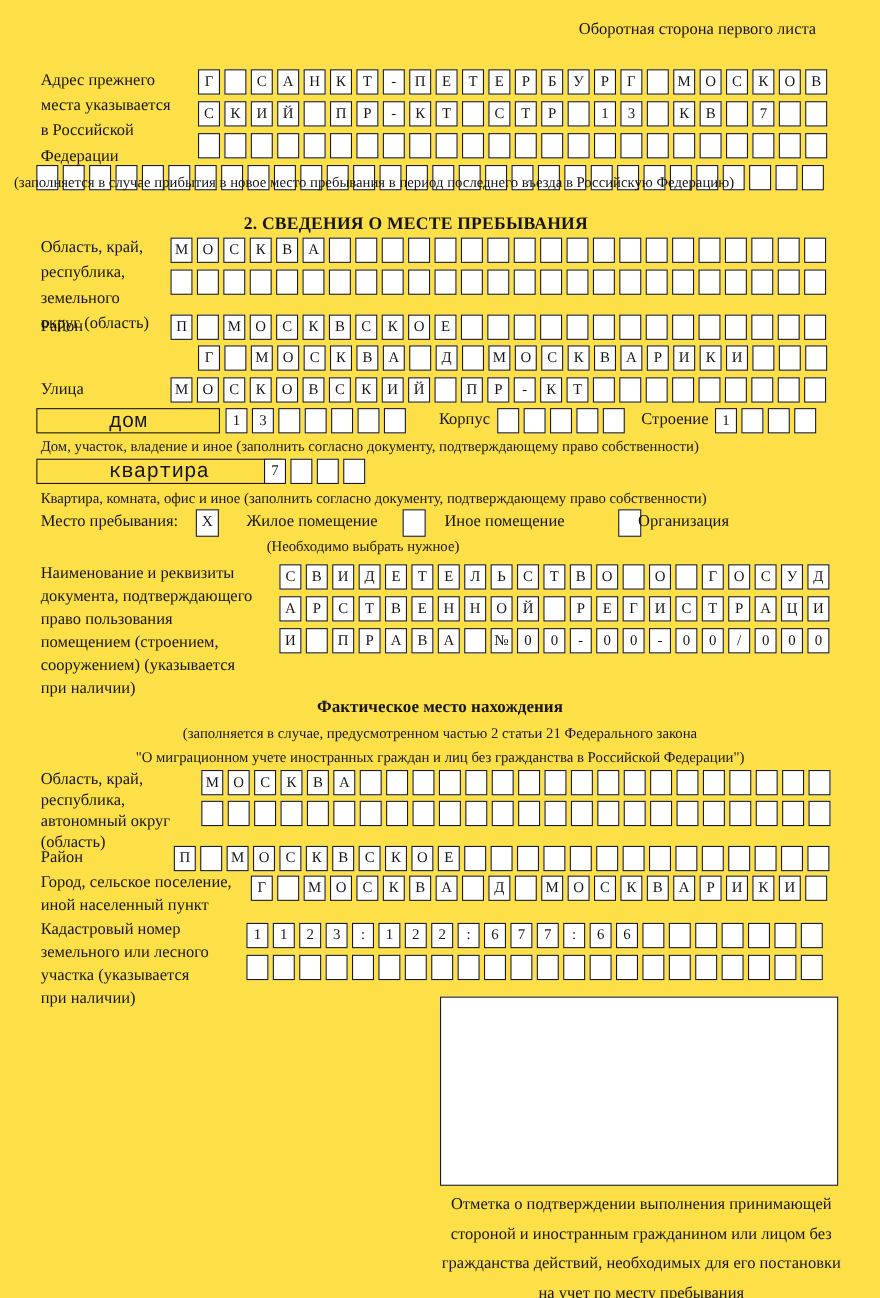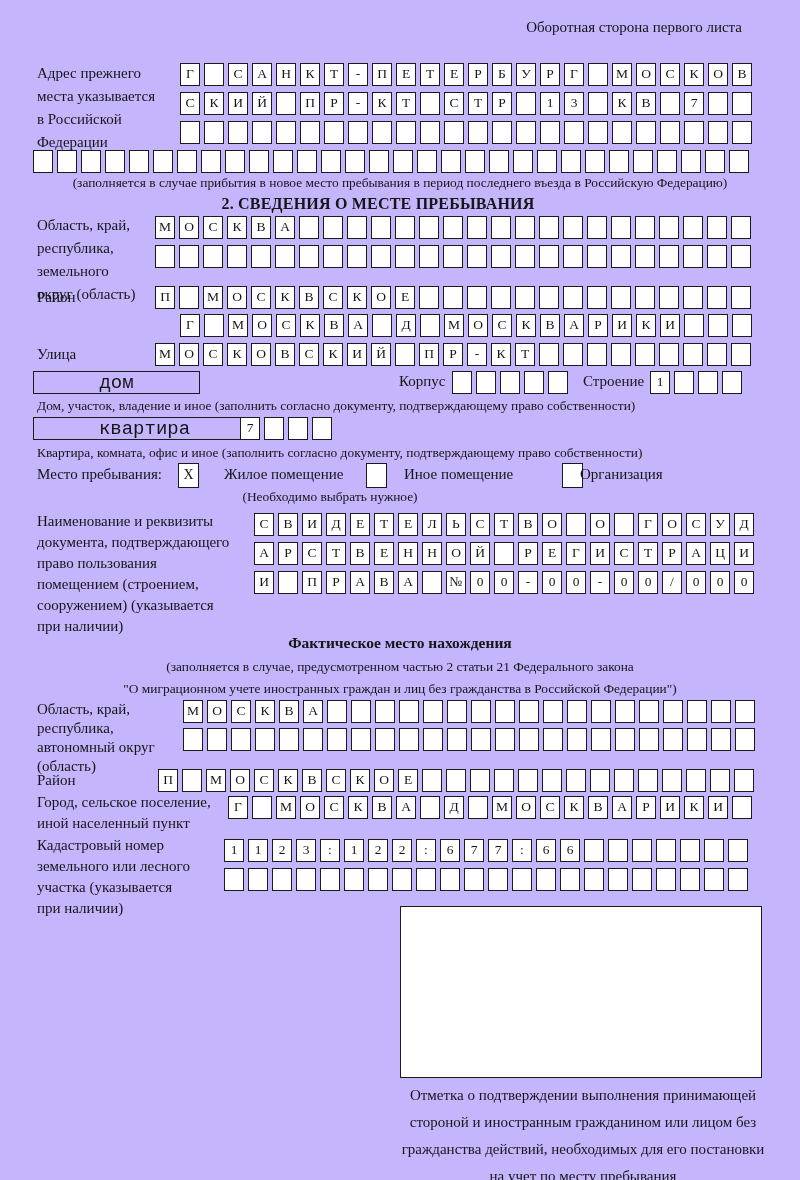--- a/index.html
+++ b/index.html
@@ -1,16 +1,16 @@
 <!DOCTYPE html>
 <html><head>
 <meta charset="utf-8">
 <style>
   html,body{margin:0;padding:0;background:#ffffff;}
-  .page{position:relative;width:800px;height:1180px;background:#c4b5fd;color:#161616;
+  .page{position:relative;width:800px;height:1180px;background:#fde047;color:#161616;
         font-family:"Liberation Serif","DejaVu Serif",serif;overflow:hidden;}
   .abs{position:absolute;}
   .lbl{font-size:15px;line-height:23px;white-space:nowrap;}
   .lbl.tight{line-height:19px;}
   .lbl.mid{line-height:21px;}
   .note15{font-size:15px;white-space:nowrap;}
   .centernote{font-size:13.4px;text-align:center;white-space:nowrap;}
   .h2{font-size:16px;font-weight:bold;text-align:center;letter-spacing:.2px;}
   .h3{font-size:15.5px;font-weight:bold;text-align:center;}
   .cellrow{white-space:nowrap;height:23px;}
@@ -34,21 +34,21 @@
   <div class="abs lbl" style="left:37px;top:62px">
       <div>Адрес прежнего</div>
       <div>места указывается</div>
       <div>в Российской</div>
       <div>Федерации</div>
     </div>
   <div class="abs cellrow" style="left:180px;top:63px"><span class="cell">Г</span><span class="cell"></span><span class="cell">С</span><span class="cell">А</span><span class="cell">Н</span><span class="cell">К</span><span class="cell">Т</span><span class="cell">-</span><span class="cell">П</span><span class="cell">Е</span><span class="cell">Т</span><span class="cell">Е</span><span class="cell">Р</span><span class="cell">Б</span><span class="cell">У</span><span class="cell">Р</span><span class="cell">Г</span><span class="cell"></span><span class="cell">М</span><span class="cell">О</span><span class="cell">С</span><span class="cell">К</span><span class="cell">О</span><span class="cell">В</span></div>
   <div class="abs cellrow" style="left:180px;top:92px"><span class="cell">С</span><span class="cell">К</span><span class="cell">И</span><span class="cell">Й</span><span class="cell"></span><span class="cell">П</span><span class="cell">Р</span><span class="cell">-</span><span class="cell">К</span><span class="cell">Т</span><span class="cell"></span><span class="cell">С</span><span class="cell">Т</span><span class="cell">Р</span><span class="cell"></span><span class="cell">1</span><span class="cell">3</span><span class="cell"></span><span class="cell">К</span><span class="cell">В</span><span class="cell"></span><span class="cell">7</span><span class="cell"></span><span class="cell"></span></div>
   <div class="abs cellrow" style="left:180px;top:121px"><span class="cell"></span><span class="cell"></span><span class="cell"></span><span class="cell"></span><span class="cell"></span><span class="cell"></span><span class="cell"></span><span class="cell"></span><span class="cell"></span><span class="cell"></span><span class="cell"></span><span class="cell"></span><span class="cell"></span><span class="cell"></span><span class="cell"></span><span class="cell"></span><span class="cell"></span><span class="cell"></span><span class="cell"></span><span class="cell"></span><span class="cell"></span><span class="cell"></span><span class="cell"></span><span class="cell"></span></div>
   <div class="abs cellrow" style="left:33px;top:150px"><span class="cell"></span><span class="cell"></span><span class="cell"></span><span class="cell"></span><span class="cell"></span><span class="cell"></span><span class="cell"></span><span class="cell"></span><span class="cell"></span><span class="cell"></span><span class="cell"></span><span class="cell"></span><span class="cell"></span><span class="cell"></span><span class="cell"></span><span class="cell"></span><span class="cell"></span><span class="cell"></span><span class="cell"></span><span class="cell"></span><span class="cell"></span><span class="cell"></span><span class="cell"></span><span class="cell"></span><span class="cell"></span><span class="cell"></span><span class="cell"></span><span class="cell"></span><span class="cell"></span><span class="cell"></span></div>
-  <div class="abs centernote" style="left:0;top:175px;width:800px">(заполняется в случае прибытия в новое место пребывания в период последнего въезда в Российскую Федерацию)</div>
+  <div class="abs centernote" style="left:0;top:158px;width:680px">(заполняется в случае прибытия в новое место пребывания в период последнего въезда в Российскую Федерацию)</div>
 
   <div class="abs h2" style="left:0;top:195px;width:756px">2. СВЕДЕНИЯ О МЕСТЕ ПРЕБЫВАНИЯ</div>
 
   <div class="abs lbl" style="left:37px;top:214px">
       <div>Область, край,</div>
       <div>республика,</div>
       <div>земельного</div>
       <div>округ (область)</div>
     </div>
   <div class="abs cellrow" style="left:155px;top:216px"><span class="cell">М</span><span class="cell">О</span><span class="cell">С</span><span class="cell">К</span><span class="cell">В</span><span class="cell">А</span><span class="cell"></span><span class="cell"></span><span class="cell"></span><span class="cell"></span><span class="cell"></span><span class="cell"></span><span class="cell"></span><span class="cell"></span><span class="cell"></span><span class="cell"></span><span class="cell"></span><span class="cell"></span><span class="cell"></span><span class="cell"></span><span class="cell"></span><span class="cell"></span><span class="cell"></span><span class="cell"></span><span class="cell"></span></div>
@@ -56,20 +56,21 @@
 
   <div class="abs lbl" style="left:37px;top:286px">Район</div>
   <div class="abs cellrow" style="left:155px;top:286px"><span class="cell">П</span><span class="cell"></span><span class="cell">М</span><span class="cell">О</span><span class="cell">С</span><span class="cell">К</span><span class="cell">В</span><span class="cell">С</span><span class="cell">К</span><span class="cell">О</span><span class="cell">Е</span><span class="cell"></span><span class="cell"></span><span class="cell"></span><span class="cell"></span><span class="cell"></span><span class="cell"></span><span class="cell"></span><span class="cell"></span><span class="cell"></span><span class="cell"></span><span class="cell"></span><span class="cell"></span><span class="cell"></span><span class="cell"></span></div>
 
   <div class="abs cellrow" style="left:180px;top:314px"><span class="cell">Г</span><span class="cell"></span><span class="cell">М</span><span class="cell">О</span><span class="cell">С</span><span class="cell">К</span><span class="cell">В</span><span class="cell">А</span><span class="cell"></span><span class="cell">Д</span><span class="cell"></span><span class="cell">М</span><span class="cell">О</span><span class="cell">С</span><span class="cell">К</span><span class="cell">В</span><span class="cell">А</span><span class="cell">Р</span><span class="cell">И</span><span class="cell">К</span><span class="cell">И</span><span class="cell"></span><span class="cell"></span><span class="cell"></span></div>
 
   <div class="abs lbl" style="left:37px;top:343px">Улица</div>
   <div class="abs cellrow" style="left:155px;top:343px"><span class="cell">М</span><span class="cell">О</span><span class="cell">С</span><span class="cell">К</span><span class="cell">О</span><span class="cell">В</span><span class="cell">С</span><span class="cell">К</span><span class="cell">И</span><span class="cell">Й</span><span class="cell"></span><span class="cell">П</span><span class="cell">Р</span><span class="cell">-</span><span class="cell">К</span><span class="cell">Т</span><span class="cell"></span><span class="cell"></span><span class="cell"></span><span class="cell"></span><span class="cell"></span><span class="cell"></span><span class="cell"></span><span class="cell"></span><span class="cell"></span></div>
 
   <div class="abs widebox" style="left:33px;top:371px;width:167px">дом</div>
+  <div class="abs cellrow" style="left:205px;top:371px"><span class="cell">1</span><span class="cell">3</span><span class="cell"></span><span class="cell"></span><span class="cell"></span><span class="cell"></span><span class="cell"></span></div>
   <div class="abs note15" style="left:399px;top:373px">Корпус</div>
   <div class="abs cellrow" style="left:452px;top:371px"><span class="cell"></span><span class="cell"></span><span class="cell"></span><span class="cell"></span><span class="cell"></span></div>
   <div class="abs note15" style="left:583px;top:373px">Строение</div>
   <div class="abs cellrow" style="left:650px;top:371px"><span class="cell">1</span><span class="cell"></span><span class="cell"></span><span class="cell"></span></div>
   <div class="abs centernote" style="left:37px;top:398px;text-align:left">Дом, участок, владение и иное (заполнить согласно документу, подтверждающему право собственности)</div>
 
   <div class="abs widebox" style="left:33px;top:417px;width:223px">квартира</div>
   <div class="abs cellrow" style="left:240px;top:417px"><span class="cell">7</span><span class="cell"></span><span class="cell"></span><span class="cell"></span></div>
   <div class="abs centernote" style="left:37px;top:445px;text-align:center">Квартира, комната, офис и иное (заполнить согласно документу, подтверждающему право собственности)</div>
 

